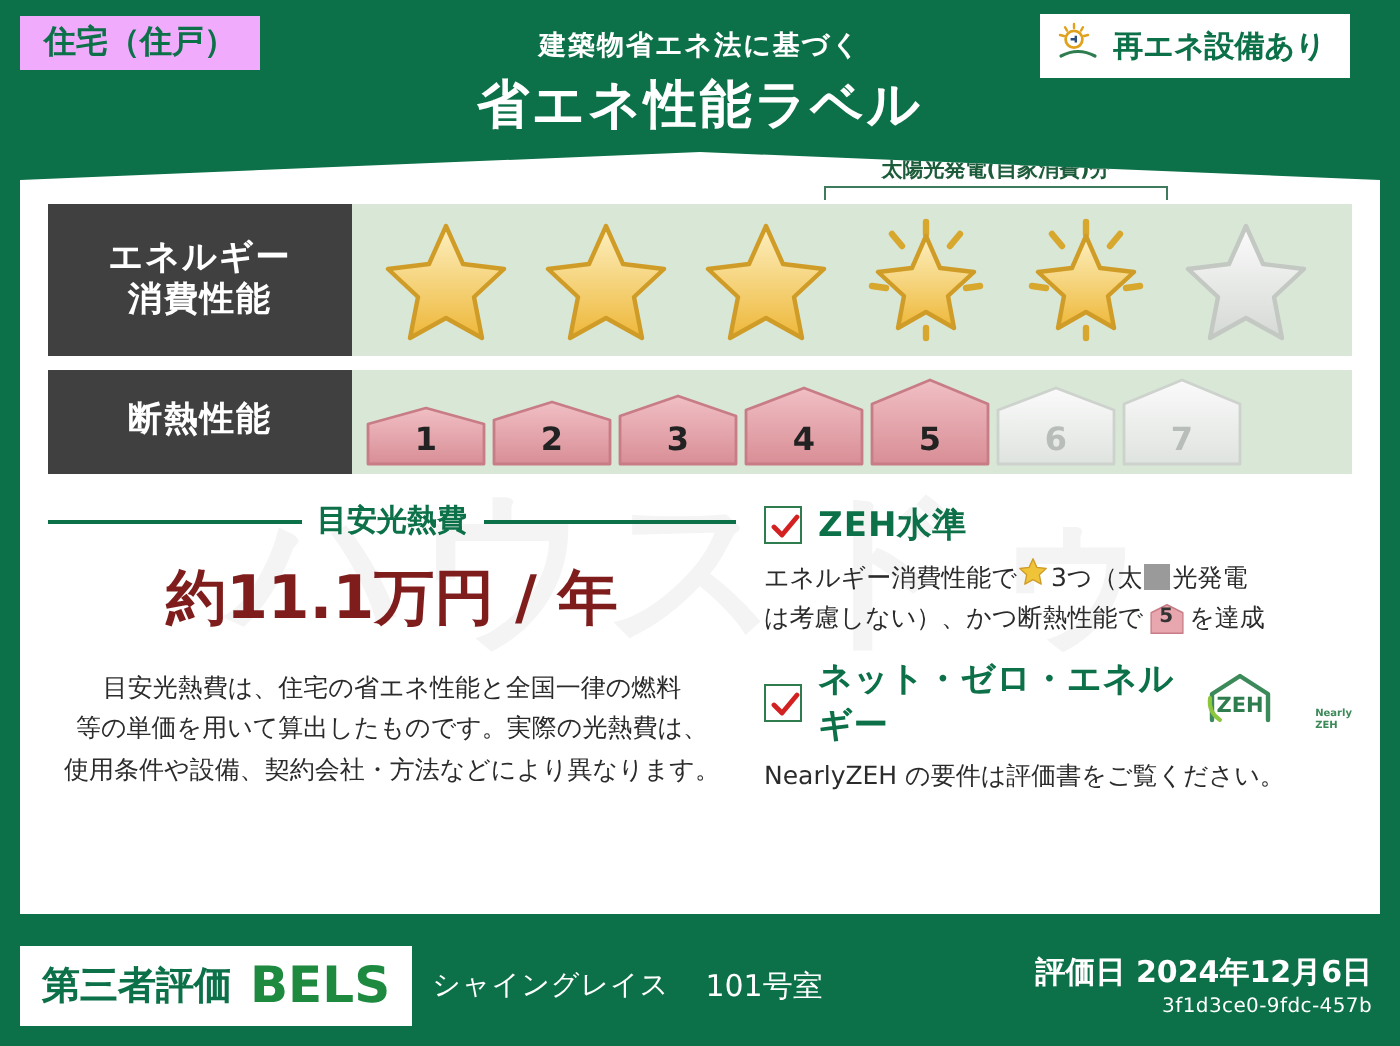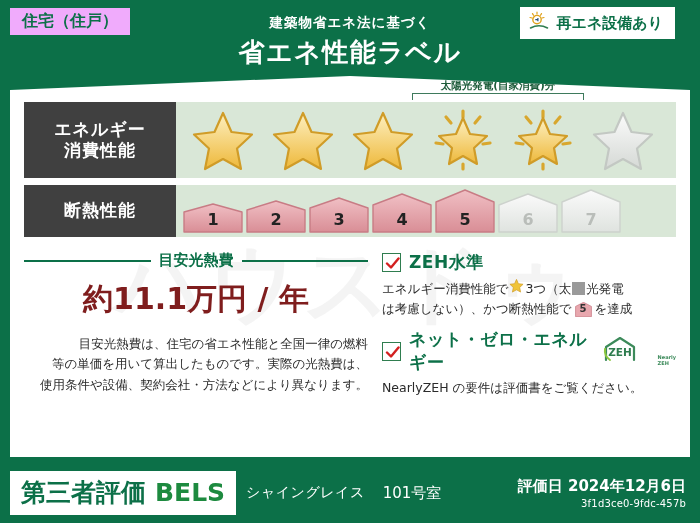--- a/index.html
+++ b/index.html
@@ -139,21 +139,21 @@
     justify-content: center;
   }
   .cost-head .rule { flex: 1; height: 2px; background: #0c7048; }
   .cost-value {
     text-align: center; color: #7f1d1d;
     font-size: 30px; font-weight: bold;
     margin-top: 9px; letter-spacing: 0px;
   }
   .cost-note {
     margin-top: 14px; font-size: 12.5px; color: #2b2b2b;
-    line-height: 1.62; text-align: right;
+    line-height: 1.62; text-align: center;
   }
   .cost-note div { white-space: nowrap; }
 
   
   .zeh-item { margin-bottom: 9px; }
   .zeh-head { display: flex; align-items: center; gap: 8px; }
   .chk {
     width: 19px; height: 19px; flex: 0 0 19px;
     border: 1.6px solid #2f7d4f; background: #fff;
     position: relative;
@@ -185,21 +185,21 @@
   
   .bottom {
     position: absolute; left: 0; right: 0; bottom: 0; height: 60px;
     z-index: 5; display: flex; align-items: center;
     padding: 0 14px 0 10px;
   }
   .bels-badge {
     background: #ffffff; display: flex; align-items: center; gap: 9px;
     padding: 5px 11px 6px 11px;
   }
-  .bels-badge .third { color: #0c7048; font-size: 25px; font-weight: bold; text-align: center; }
+  .bels-badge .third { color: #0c7048; font-size: 19px; font-weight: bold; text-align: center; }
   .bels-badge .bels { color: #1d8a3f; font-size: 25px; font-weight: bold;
                       letter-spacing: 0px; }
   .bldg-name {
     color: #ffffff; font-size: 14px; margin-left: 10px; letter-spacing: .5px;
   }
   .room-no { color: #ffffff; font-size: 15px; margin-left: 18px; }
   .bottom-right { margin-left: auto; text-align: right; }
   .eval-date { color: #ffffff; font-size: 15px; font-weight: bold; }
   .doc-id { color: #ffffff; font-size: 10px; margin-top: 2px; letter-spacing: .2px; }
 </style>

